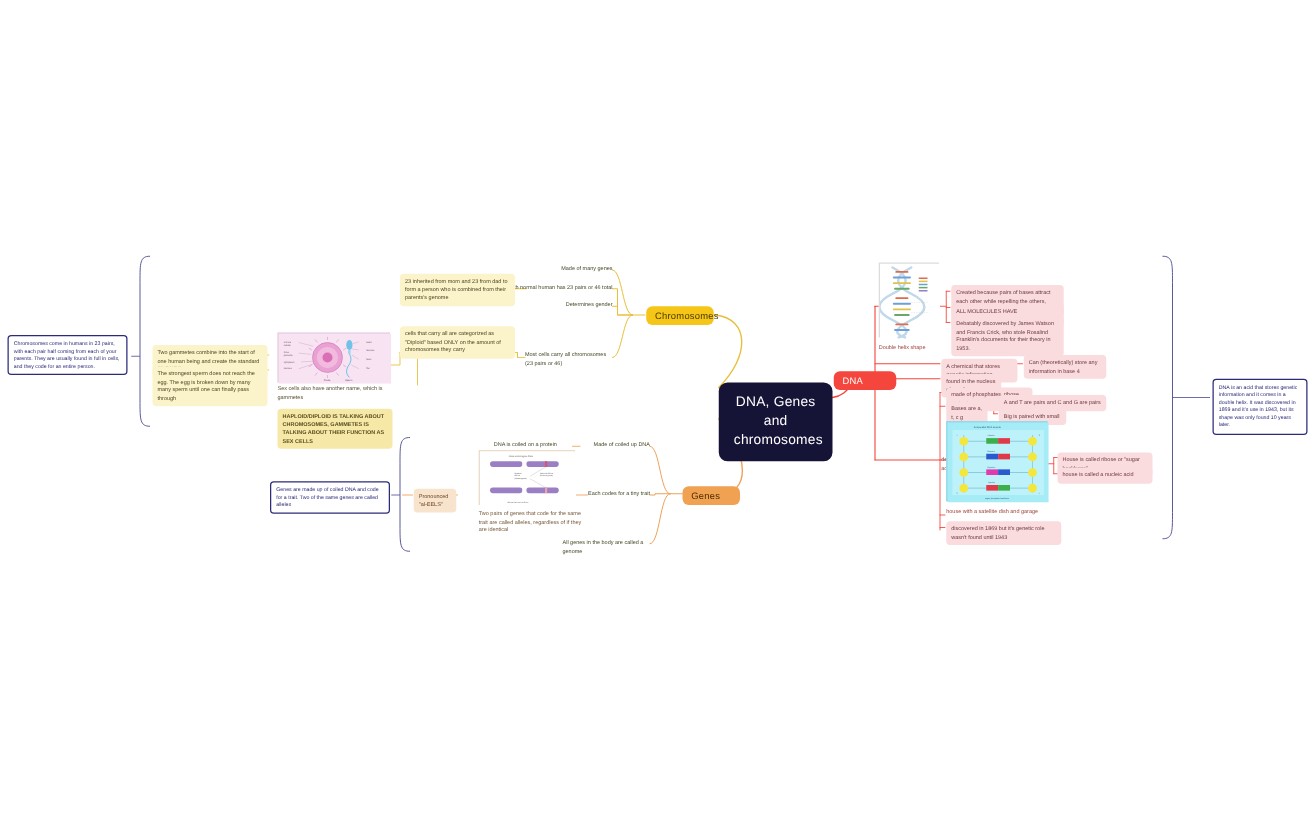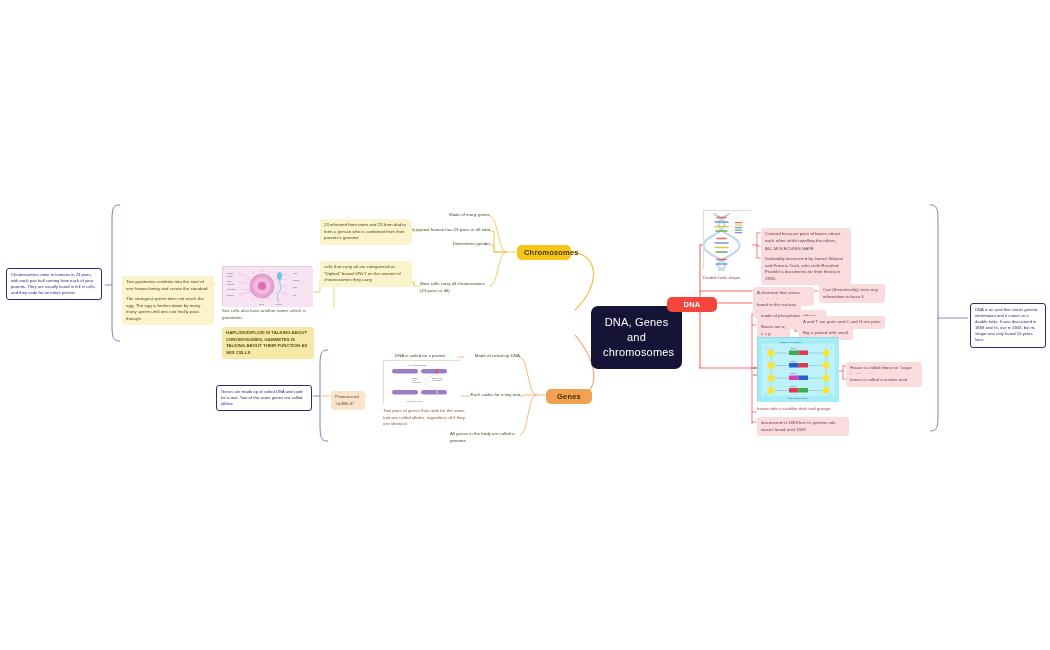--- a/index.html
+++ b/index.html
@@ -8,25 +8,24 @@
   #canvas{position:absolute;inset:0;}
   svg.links{position:absolute;left:0;top:0;width:1050px;height:650px;pointer-events:none;}
 
   .node{position:absolute;box-sizing:border-box;}
 
   
   .central{
     background:#161436;color:#ffffff;border-radius:7px;
     padding:9px 12px;text-align:center;font-size:11px;line-height:1.35;
     letter-spacing:.2px;
-    margin-left:16px;
   }
 
   
-  .pill{border-radius:5px;padding:3px 7px;font-size:7.5px;font-weight:bold;letter-spacing:.2px;text-align:center;}
+  .pill{border-radius:5px;padding:3px 7px;font-size:7.5px;font-weight:normal;letter-spacing:.2px;text-align:left;}
   .pill.yellow{background:#f5c518;color:#4a3a00;}
   .pill.orange{background:#f0a252;color:#4a2c00;}
   .pill.red{background:#f4463c;color:#ffffff;}
 
   
   .leaf{font-size:4.4px;line-height:1.5;color:#4a4a2a;}
   .leaf.r{text-align:right;}
   .leaf.l{text-align:left;}
 
   

